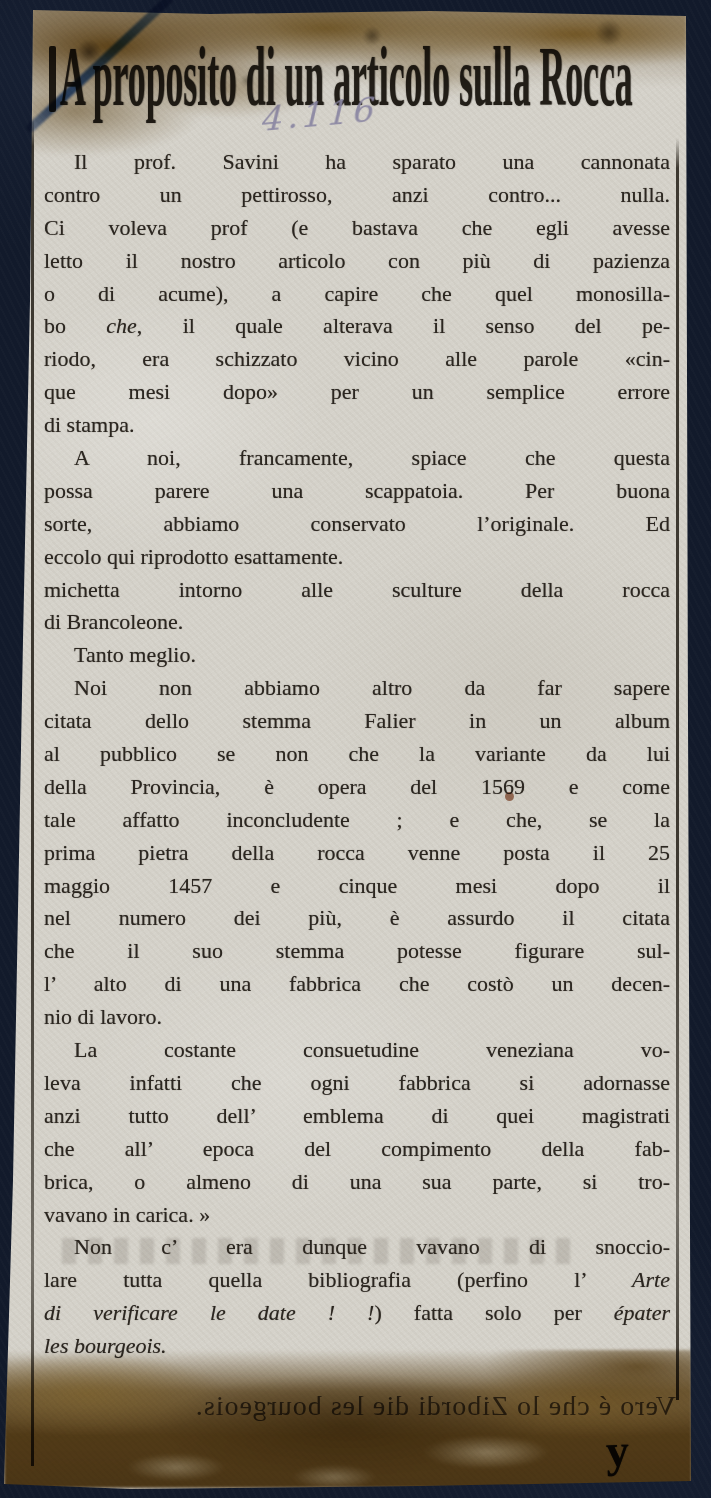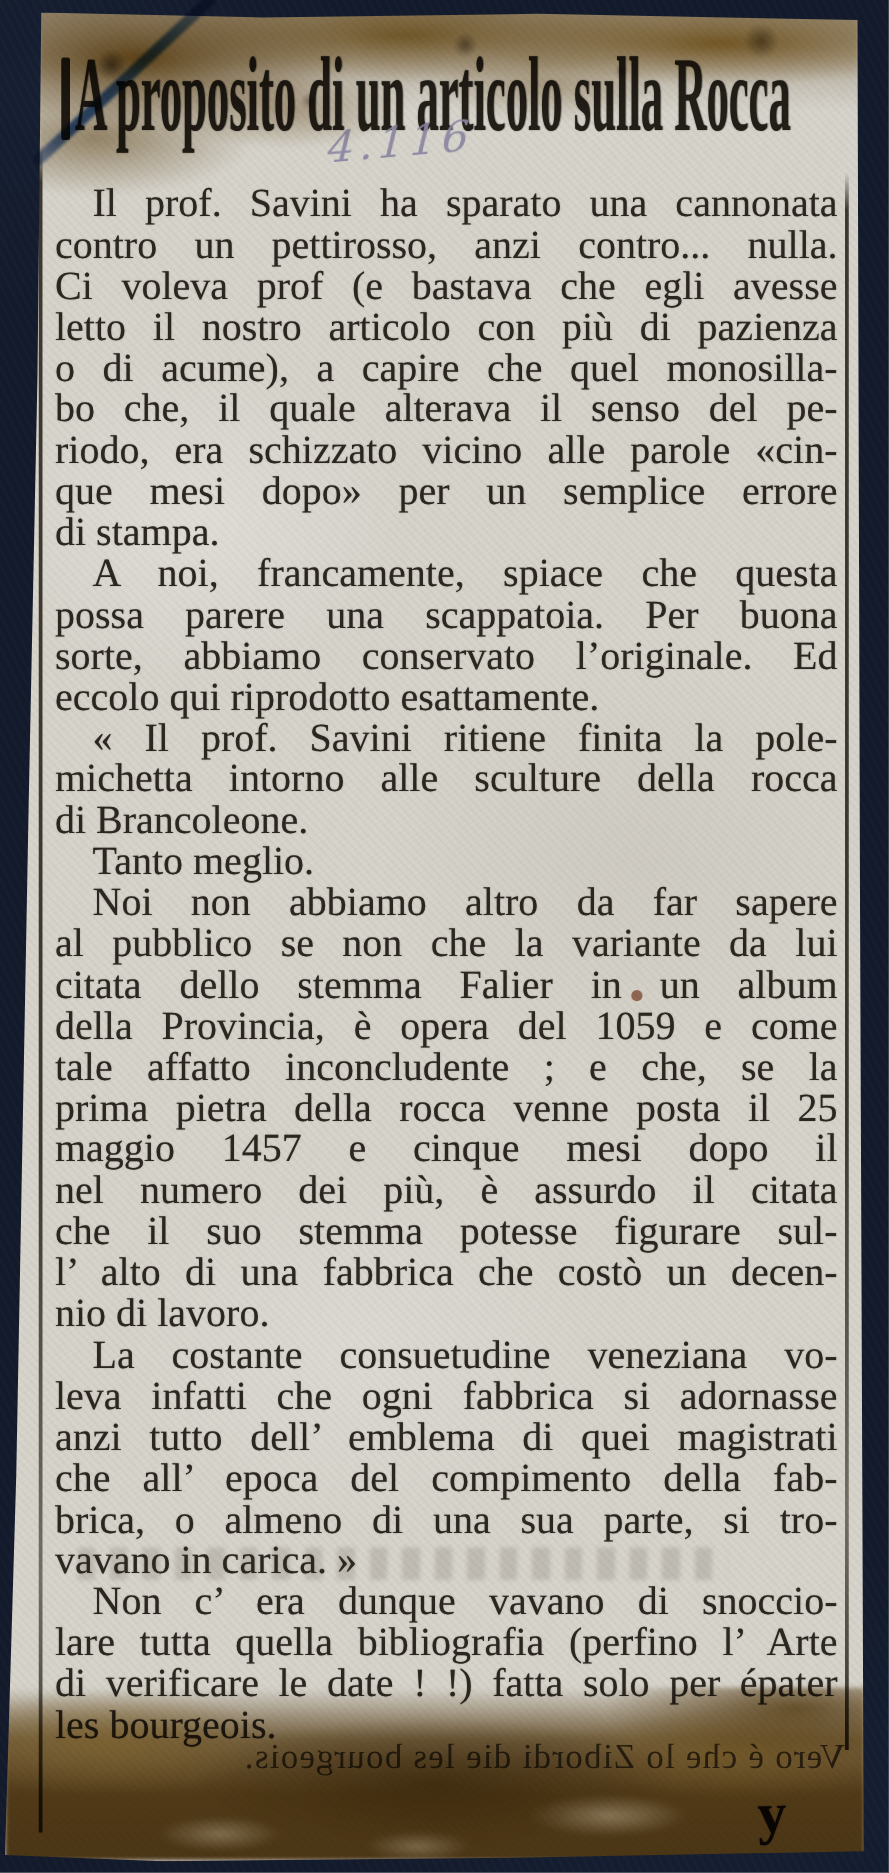--- a/index.html
+++ b/index.html
@@ -33,27 +33,27 @@
     color:#221e18;letter-spacing:0px;
     transform:scaleX(0.42);transform-origin:left top;
     text-shadow:0 0 2px rgba(34,30,24,0.55), 2px 0 0 rgba(34,30,24,0.25);
   }
   .annotation{
     position:absolute;left:262px;top:94px;
     font-family:"DejaVu Serif", serif;font-style:italic;font-size:34px;
     color:#8a86a2;letter-spacing:4px;opacity:0.92;
     transform:rotate(-5deg) skewX(-8deg);filter:blur(0.3px);
   }
-  .body{position:absolute;left:44px;top:146px;width:626px;color:#2b2620;font-size:32px;
+  .body{position:absolute;left:44px;top:146px;width:626px;color:#2b2620;font-size:22px;
     text-shadow:0 0 1px rgba(50,44,36,0.55);}
   .tline{height:32.9px;line-height:32.9px;white-space:nowrap;}
   .tline.just{white-space:normal;text-align:justify;text-align-last:justify;}
   .tline.ind{padding-left:30px;}
   .tline.just.ind{padding-left:0;text-indent:30px;}
-  .it{margin-top:24px;}
+  .it{font-style:italic;margin-top:24px;}
   .mirror{
     position:absolute;left:28px;top:1390px;width:648px;
     font-size:28px;color:rgba(48,42,34,0.82);letter-spacing:1px;
     transform:scaleX(-1);filter:blur(0.5px);white-space:nowrap;
   }
   .smudge{
     position:absolute;left:62px;top:1238px;width:520px;height:26px;opacity:0.16;filter:blur(1.5px);
     background:repeating-linear-gradient(90deg, rgba(60,50,40,0.9) 0 14px, transparent 14px 26px);
   }
   .ymark{
@@ -119,28 +119,27 @@
       <div class="tline just"><span>letto il nostro articolo con più di pazienza</span></div>
       <div class="tline just"><span>o di acume), a capire che quel monosilla-</span></div>
       <div class="tline just"><span>bo </span><span class="it">che</span><span>, il quale alterava il senso del pe-</span></div>
       <div class="tline just"><span>riodo, era schizzato vicino alle parole «cin-</span></div>
       <div class="tline just"><span>que mesi dopo» per un semplice errore</span></div>
       <div class="tline"><span>di stampa.</span></div>
       <div class="tline ind just"><span>A noi, francamente, spiace che questa</span></div>
       <div class="tline just"><span>possa parere una scappatoia. Per buona</span></div>
       <div class="tline just"><span>sorte, abbiamo conservato l’originale. Ed</span></div>
       <div class="tline"><span>eccolo qui riprodotto esattamente.</span></div>
-      <div class="tline ind just"><span>« Il prof. Savini ritiene finita la pole-</span></div>
       <div class="tline just"><span>michetta intorno alle sculture della rocca</span></div>
       <div class="tline"><span>di Brancoleone.</span></div>
       <div class="tline ind"><span>Tanto meglio.</span></div>
       <div class="tline ind just"><span>Noi non abbiamo altro da far sapere</span></div>
+      <div class="tline just"><span>citata dello stemma Falier in un album</span></div>
       <div class="tline just"><span>al pubblico se non che la variante da lui</span></div>
-      <div class="tline just"><span>citata dello stemma Falier in un album</span></div>
-      <div class="tline just"><span>della Provincia, è opera del 1059 e come</span></div>
+      <div class="tline just"><span>della Provincia, è opera del 1569 e come</span></div>
       <div class="tline just"><span>tale affatto inconcludente ; e che, se la</span></div>
       <div class="tline just"><span>prima pietra della rocca venne posta il 25</span></div>
       <div class="tline just"><span>maggio 1457 e cinque mesi dopo il</span></div>
       <div class="tline just"><span>nel numero dei più, è assurdo il citata</span></div>
       <div class="tline just"><span>che il suo stemma potesse figurare sul-</span></div>
       <div class="tline just"><span>l’ alto di una fabbrica che costò un decen-</span></div>
       <div class="tline"><span>nio di lavoro.</span></div>
       <div class="tline ind just"><span>La costante consuetudine veneziana vo-</span></div>
       <div class="tline just"><span>leva infatti che ogni fabbrica si adornasse</span></div>
       <div class="tline just"><span>anzi tutto dell’ emblema di quei magistrati</span></div>

